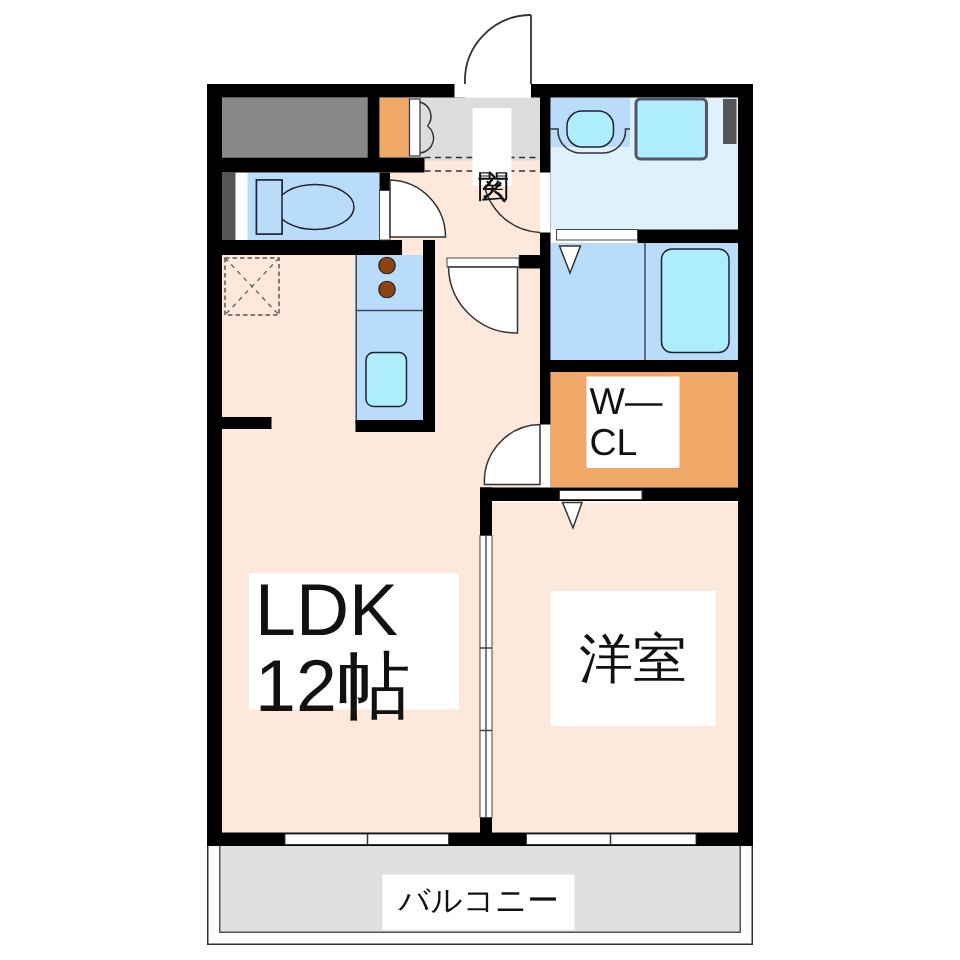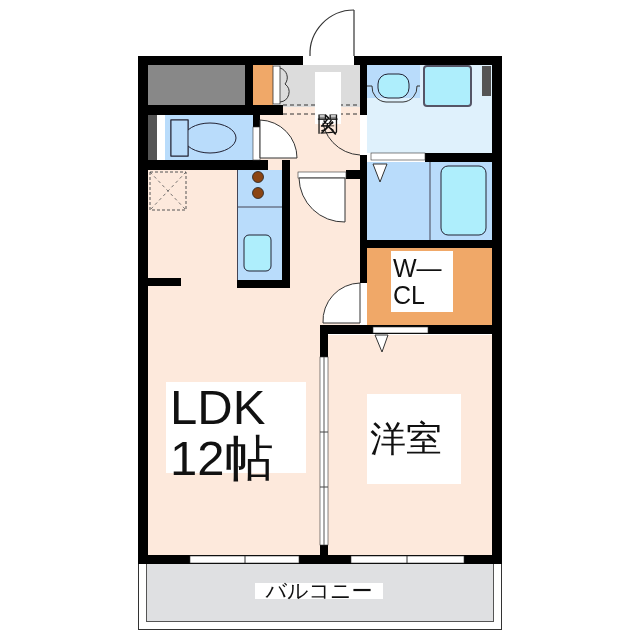--- a/index.html
+++ b/index.html
@@ -128,19 +128,19 @@
 <div class="label" style="left:391px;top:251px;width:60px;height:61px;font-size:25px;padding-left:2px;">
   <span>W—</span>
   <span>CL</span>
 </div>
 
 <div class="label" style="left:166px;top:382px;width:136px;height:91px;font-size:49px;padding-left:4px;justify-content:space-between;">
   <span>LDK</span>
   <span>12帖</span>
 </div>
 
-<div class="label" style="left:367px;top:394px;width:91px;height:90px;font-size:36px;padding-left:3px;">
+<div class="label" style="left:367px;top:394px;width:91px;height:90px;font-size:36px;padding-left:19px;">
   <span>洋室</span>
 </div>
 
-<div class="label" style="left:255px;top:583px;width:128px;height:16px;font-size:21px;align-items:center;">
+<div class="label" style="left:255px;top:583px;width:128px;height:37px;font-size:21px;align-items:center;">
   <span>バルコニー</span>
 </div>
 
 </body></html>

